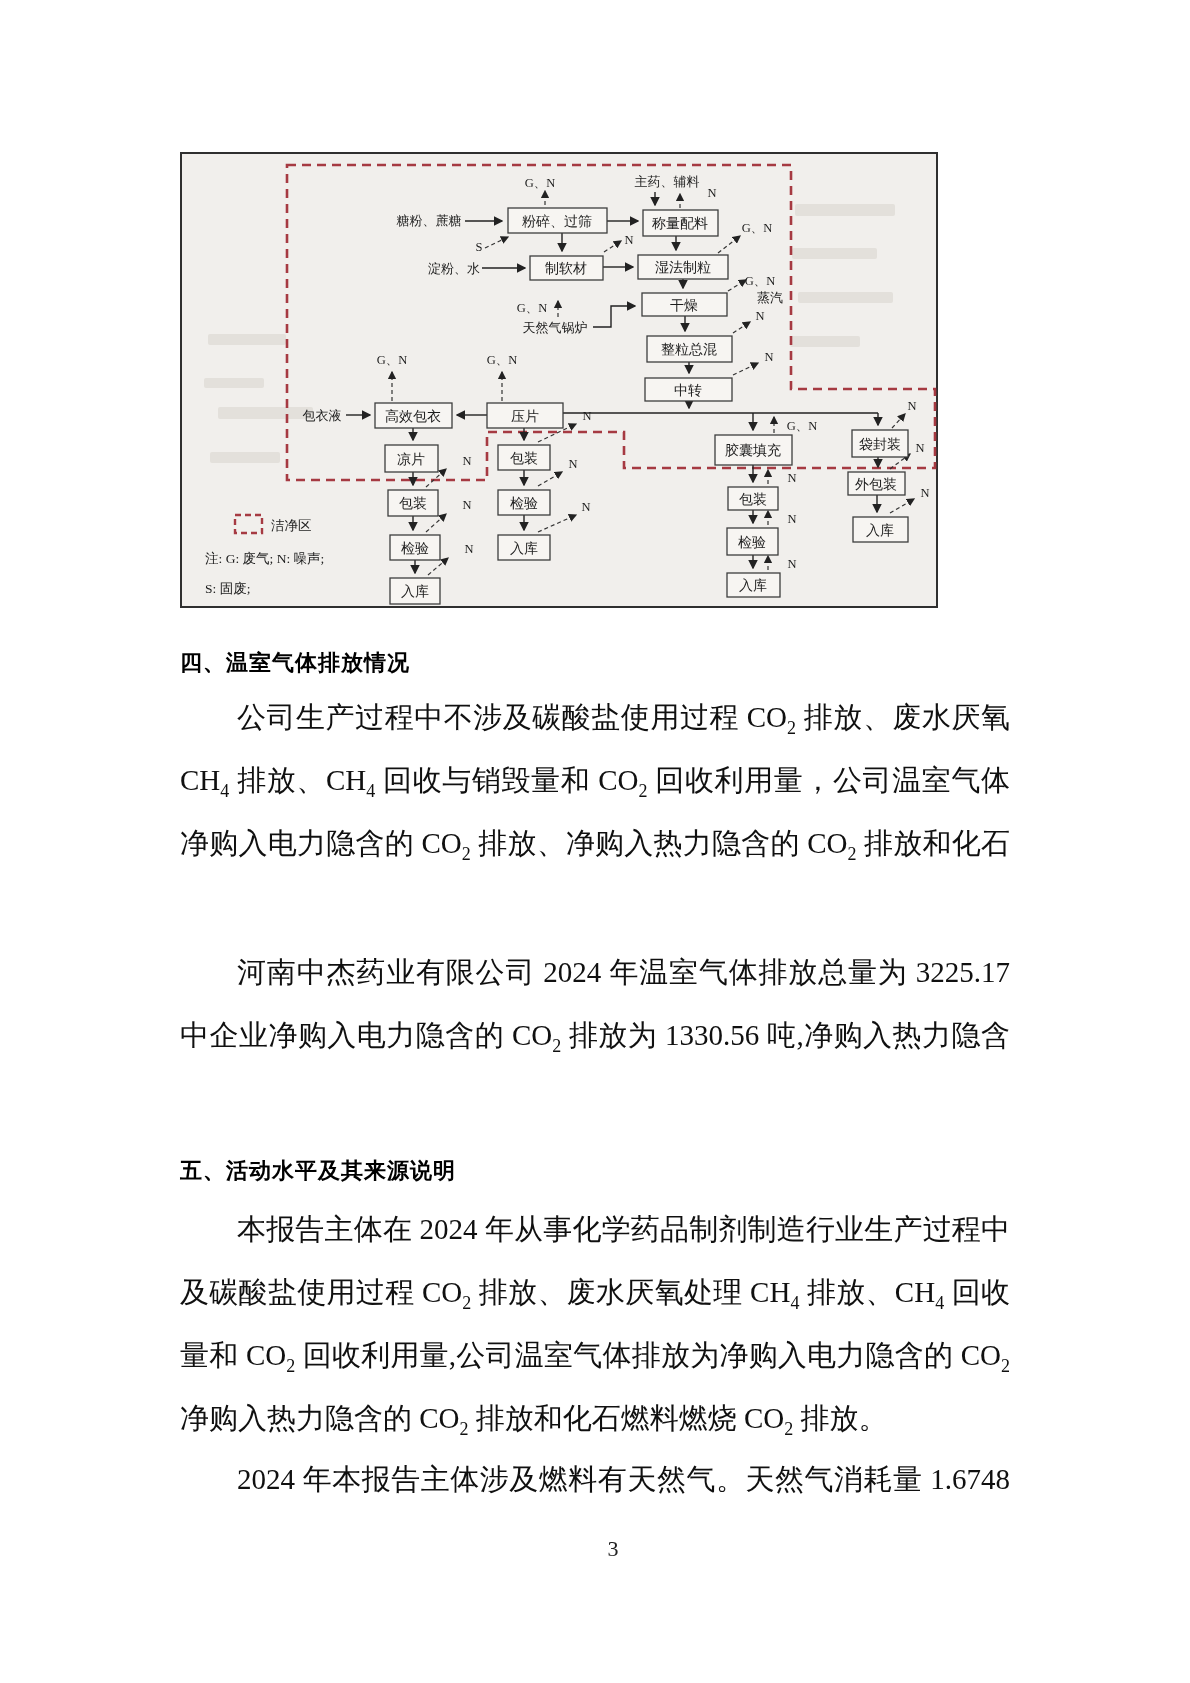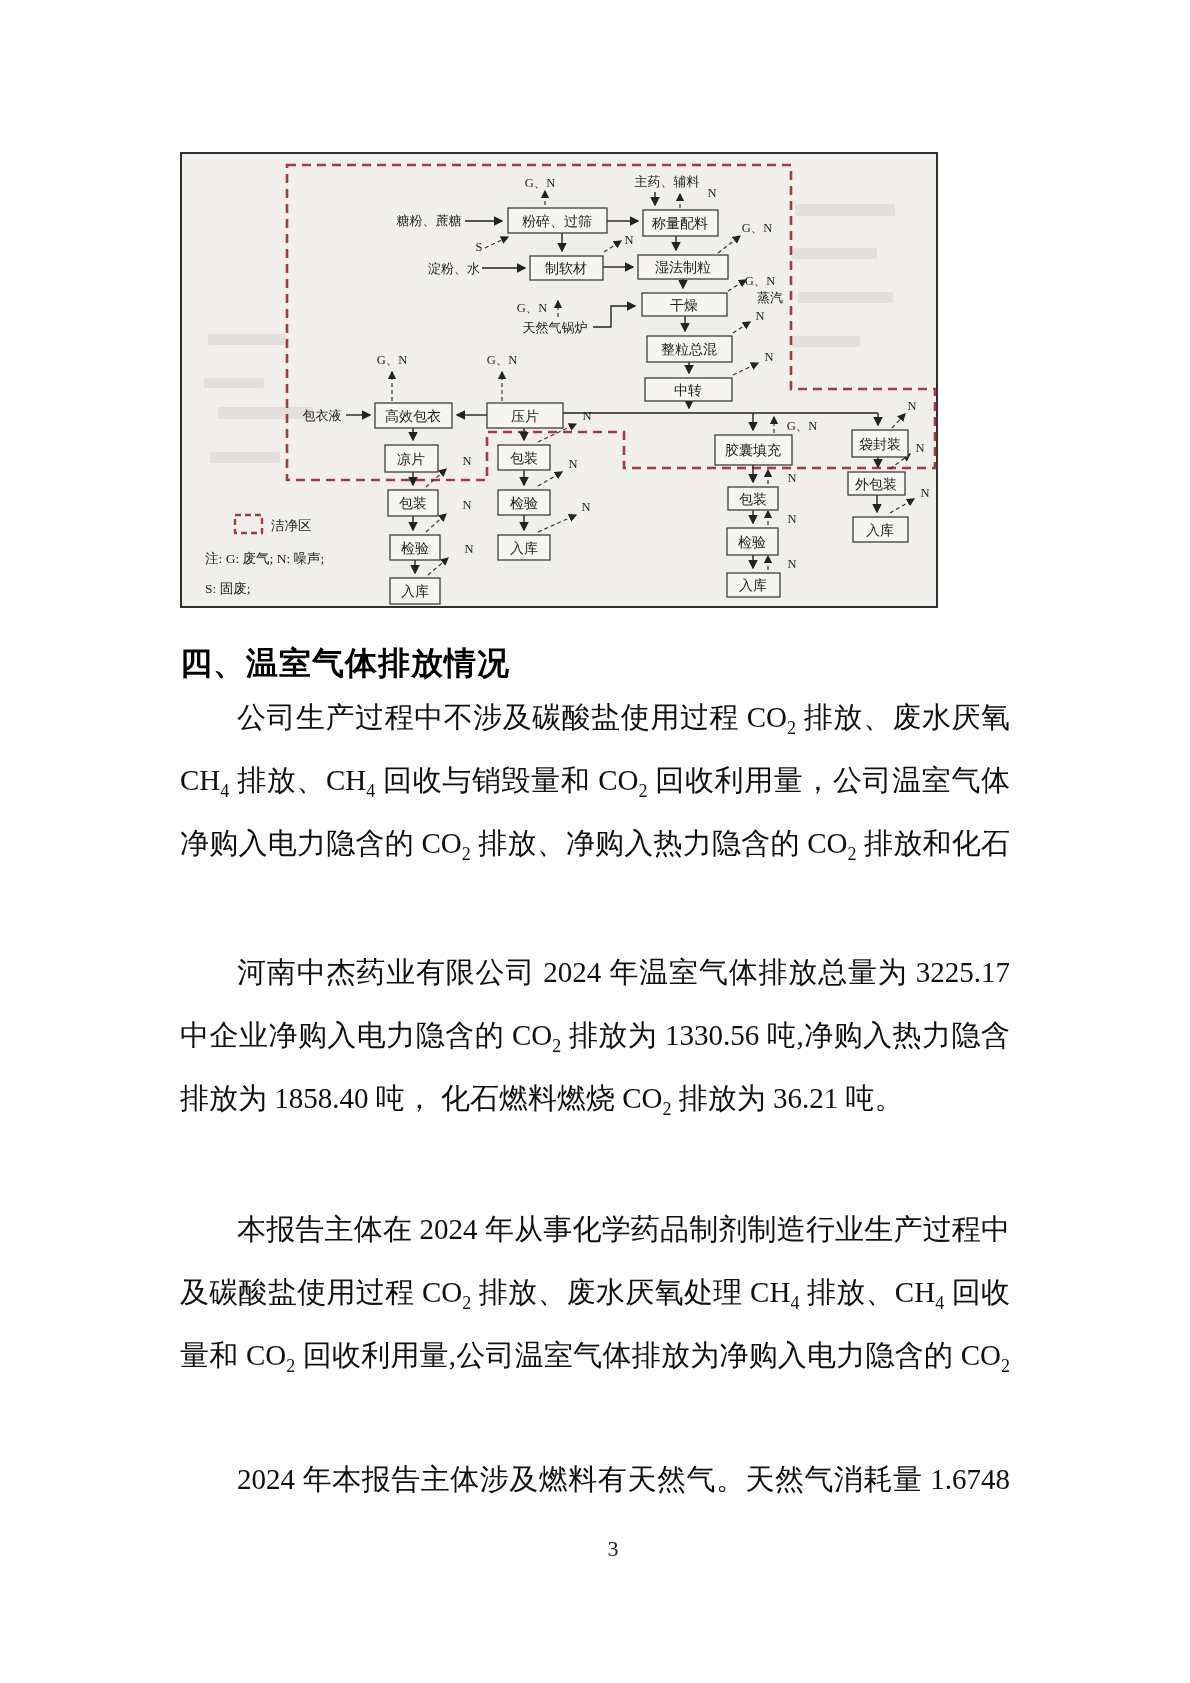--- a/index.html
+++ b/index.html
@@ -3,21 +3,21 @@
 <meta charset="utf-8">
 <style>
   html,body{margin:0;padding:0;background:#888;}
   .page{position:relative;width:1190px;height:1683px;background:#ffffff;overflow:hidden;
         font-family:"Liberation Serif","DejaVu Serif",serif;color:#111;}
   
   .scan{position:absolute;left:180px;top:152px;width:758px;height:456px;}
   .scan svg{display:block;}
   
   .heading{position:absolute;left:180px;width:840px;font-family:"Liberation Sans","DejaVu Sans",sans-serif;
-           font-weight:bold;font-size:32px;line-height:36px;color:#000;letter-spacing:1px;}
+           font-weight:bold;font-size:22px;line-height:36px;color:#000;letter-spacing:1px;}
   
   .para{position:absolute;left:180px;width:830px;font-size:29px;color:#101010;}
   .para .line{height:63px;line-height:63px;text-align:justify;text-align-last:justify;overflow:hidden;}
   .para .line.first{text-indent:57px;}
   .para .line.last{text-align-last:left;}
   .para sub{font-size:0.62em;line-height:0;}
   .pagenum{position:absolute;left:0;top:1536px;width:1226px;text-align:center;font-size:22px;color:#222;}
   
   text{font-family:"Liberation Serif","DejaVu Serif",serif;fill:#1c1c1c;}
   .boxlabel{font-size:14px;}
@@ -254,27 +254,28 @@
 
   <div class="heading" style="top:645px;">四、温室气体排放情况</div>
   <div class="para" style="top:686px;">
       <div class="line first">公司生产过程中不涉及碳酸盐使用过程 CO<sub>2</sub> 排放、废水厌氧处理</div>
       <div class="line">CH<sub>4</sub> 排放、CH<sub>4</sub> 回收与销毁量和 CO<sub>2</sub> 回收利用量，公司温室气体排放为</div>
       <div class="line">净购入电力隐含的 CO<sub>2</sub> 排放、净购入热力隐含的 CO<sub>2</sub> 排放和化石燃料燃</div>
     </div>
   <div class="para" style="top:941px;">
       <div class="line first">河南中杰药业有限公司 2024 年温室气体排放总量为 3225.17 吨，其</div>
       <div class="line">中企业净购入电力隐含的 CO<sub>2</sub> 排放为 1330.56 吨,净购入热力隐含的 CO</div>
-      <div class="line last">排放为 1858.40 吨， 化石燃料燃烧 CO<sub>2</sub> 排放为 36.21 吨。</div>
-    </div>
-
+    </div>
+
+  <div class="heading" style="top:1153px;">五、活动水平及其来源说明</div>
   <div class="para" style="top:1198px;">
       <div class="line first">本报告主体在 2024 年从事化学药品制剂制造行业生产过程中不涉</div>
       <div class="line">及碳酸盐使用过程 CO<sub>2</sub> 排放、废水厌氧处理 CH<sub>4</sub> 排放、CH<sub>4</sub> 回收与销毁</div>
       <div class="line">量和 CO<sub>2</sub> 回收利用量,公司温室气体排放为净购入电力隐含的 CO<sub>2</sub> 排放、</div>
+      <div class="line last">净购入热力隐含的 CO<sub>2</sub> 排放和化石燃料燃烧 CO<sub>2</sub> 排放。</div>
     </div>
   <div class="para" style="top:1448px;">
       <div class="line first last">2024 年本报告主体涉及燃料有天然气。天然气消耗量 1.6748 万 m3，</div>
     </div>
 
   <div class="pagenum">3</div>
 
 </div>
 
 </body></html>

